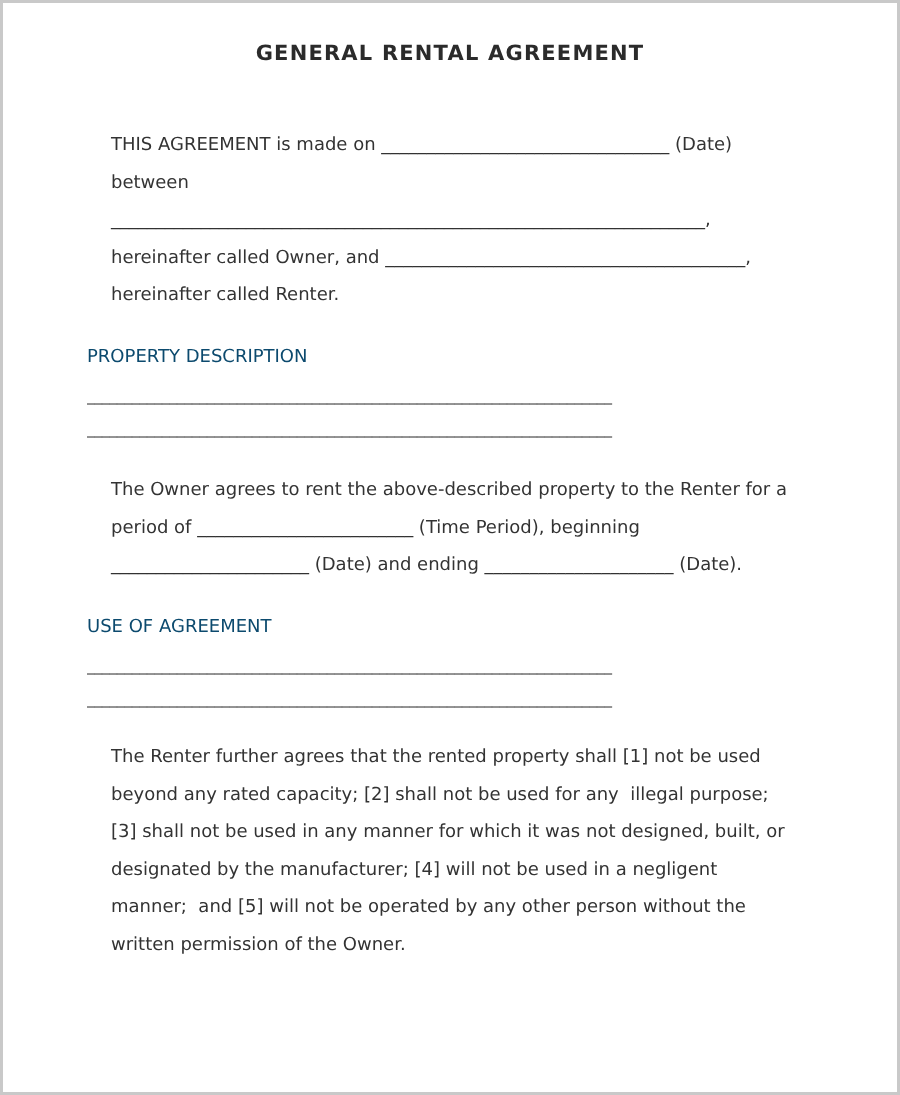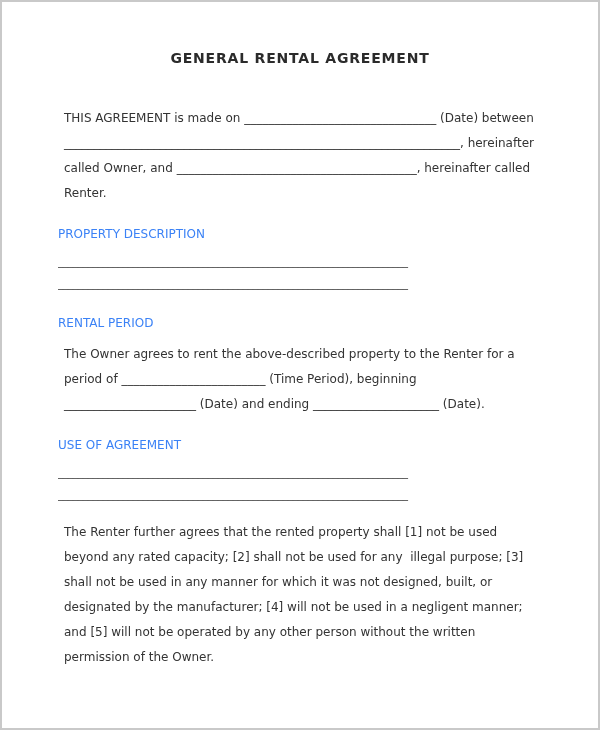--- a/index.html
+++ b/index.html
@@ -6,47 +6,47 @@
     margin: 0;
     padding: 0;
     background: #ffffff;
   }
   .page {
     width: 600px;
     height: 730px;
     box-sizing: border-box;
     background: #ffffff;
     border: 2px solid #c9c9c9;
-    padding: 48px 56px 0 56px;
+    padding: 26px 56px 0 56px;
     font-family: "DejaVu Sans", "Liberation Sans", sans-serif;
     color: #333333;
     overflow: hidden;
   }
   .doc-title {
     font-size: 14px;
     font-weight: 700;
     text-align: center;
     letter-spacing: 0.8px;
     color: #2b2b2b;
     margin: 0 0 40px 0;
     line-height: 16px;
   }
   .para {
     font-size: 12px;
     line-height: 25px;
     text-align: left;
     white-space: pre-wrap;
-    margin: 6px;
+    margin: 16px;
   }
   .section-heading {
     font-size: 12px;
     font-weight: 400;
     line-height: 25px;
     margin: 16px 0 0 0;
-    color: #3b82f6;
+    color: #0c4a6e;
   }
   .blank-line {
     font-size: 10px;
     line-height: 22px;
     white-space: pre;
     overflow: hidden;
     color: #333333;
   }
   .blank-group {
     margin-top: 4px;
@@ -65,21 +65,20 @@
   <p class="para">THIS AGREEMENT is made on ________________________________ (Date) between __________________________________________________________________, hereinafter called Owner, and ________________________________________, hereinafter called Renter.</p>
 
   <h2 class="section-heading">PROPERTY DESCRIPTION</h2>
 
   <div class="blank-group">
     <div class="blank-line">______________________________________________________________________</div>
     <div class="blank-line">______________________________________________________________________</div>
   </div>
 
 
-  <h2 class="section-heading">RENTAL PERIOD</h2>
 
   <p class="para">The Owner agrees to rent the above-described property to the Renter for a period of ________________________ (Time Period), beginning ______________________ (Date) and ending _____________________ (Date).</p>
 
   <h2 class="section-heading">USE OF AGREEMENT</h2>
 
   <div class="blank-group">
     <div class="blank-line">______________________________________________________________________</div>
     <div class="blank-line">______________________________________________________________________</div>
   </div>
 

